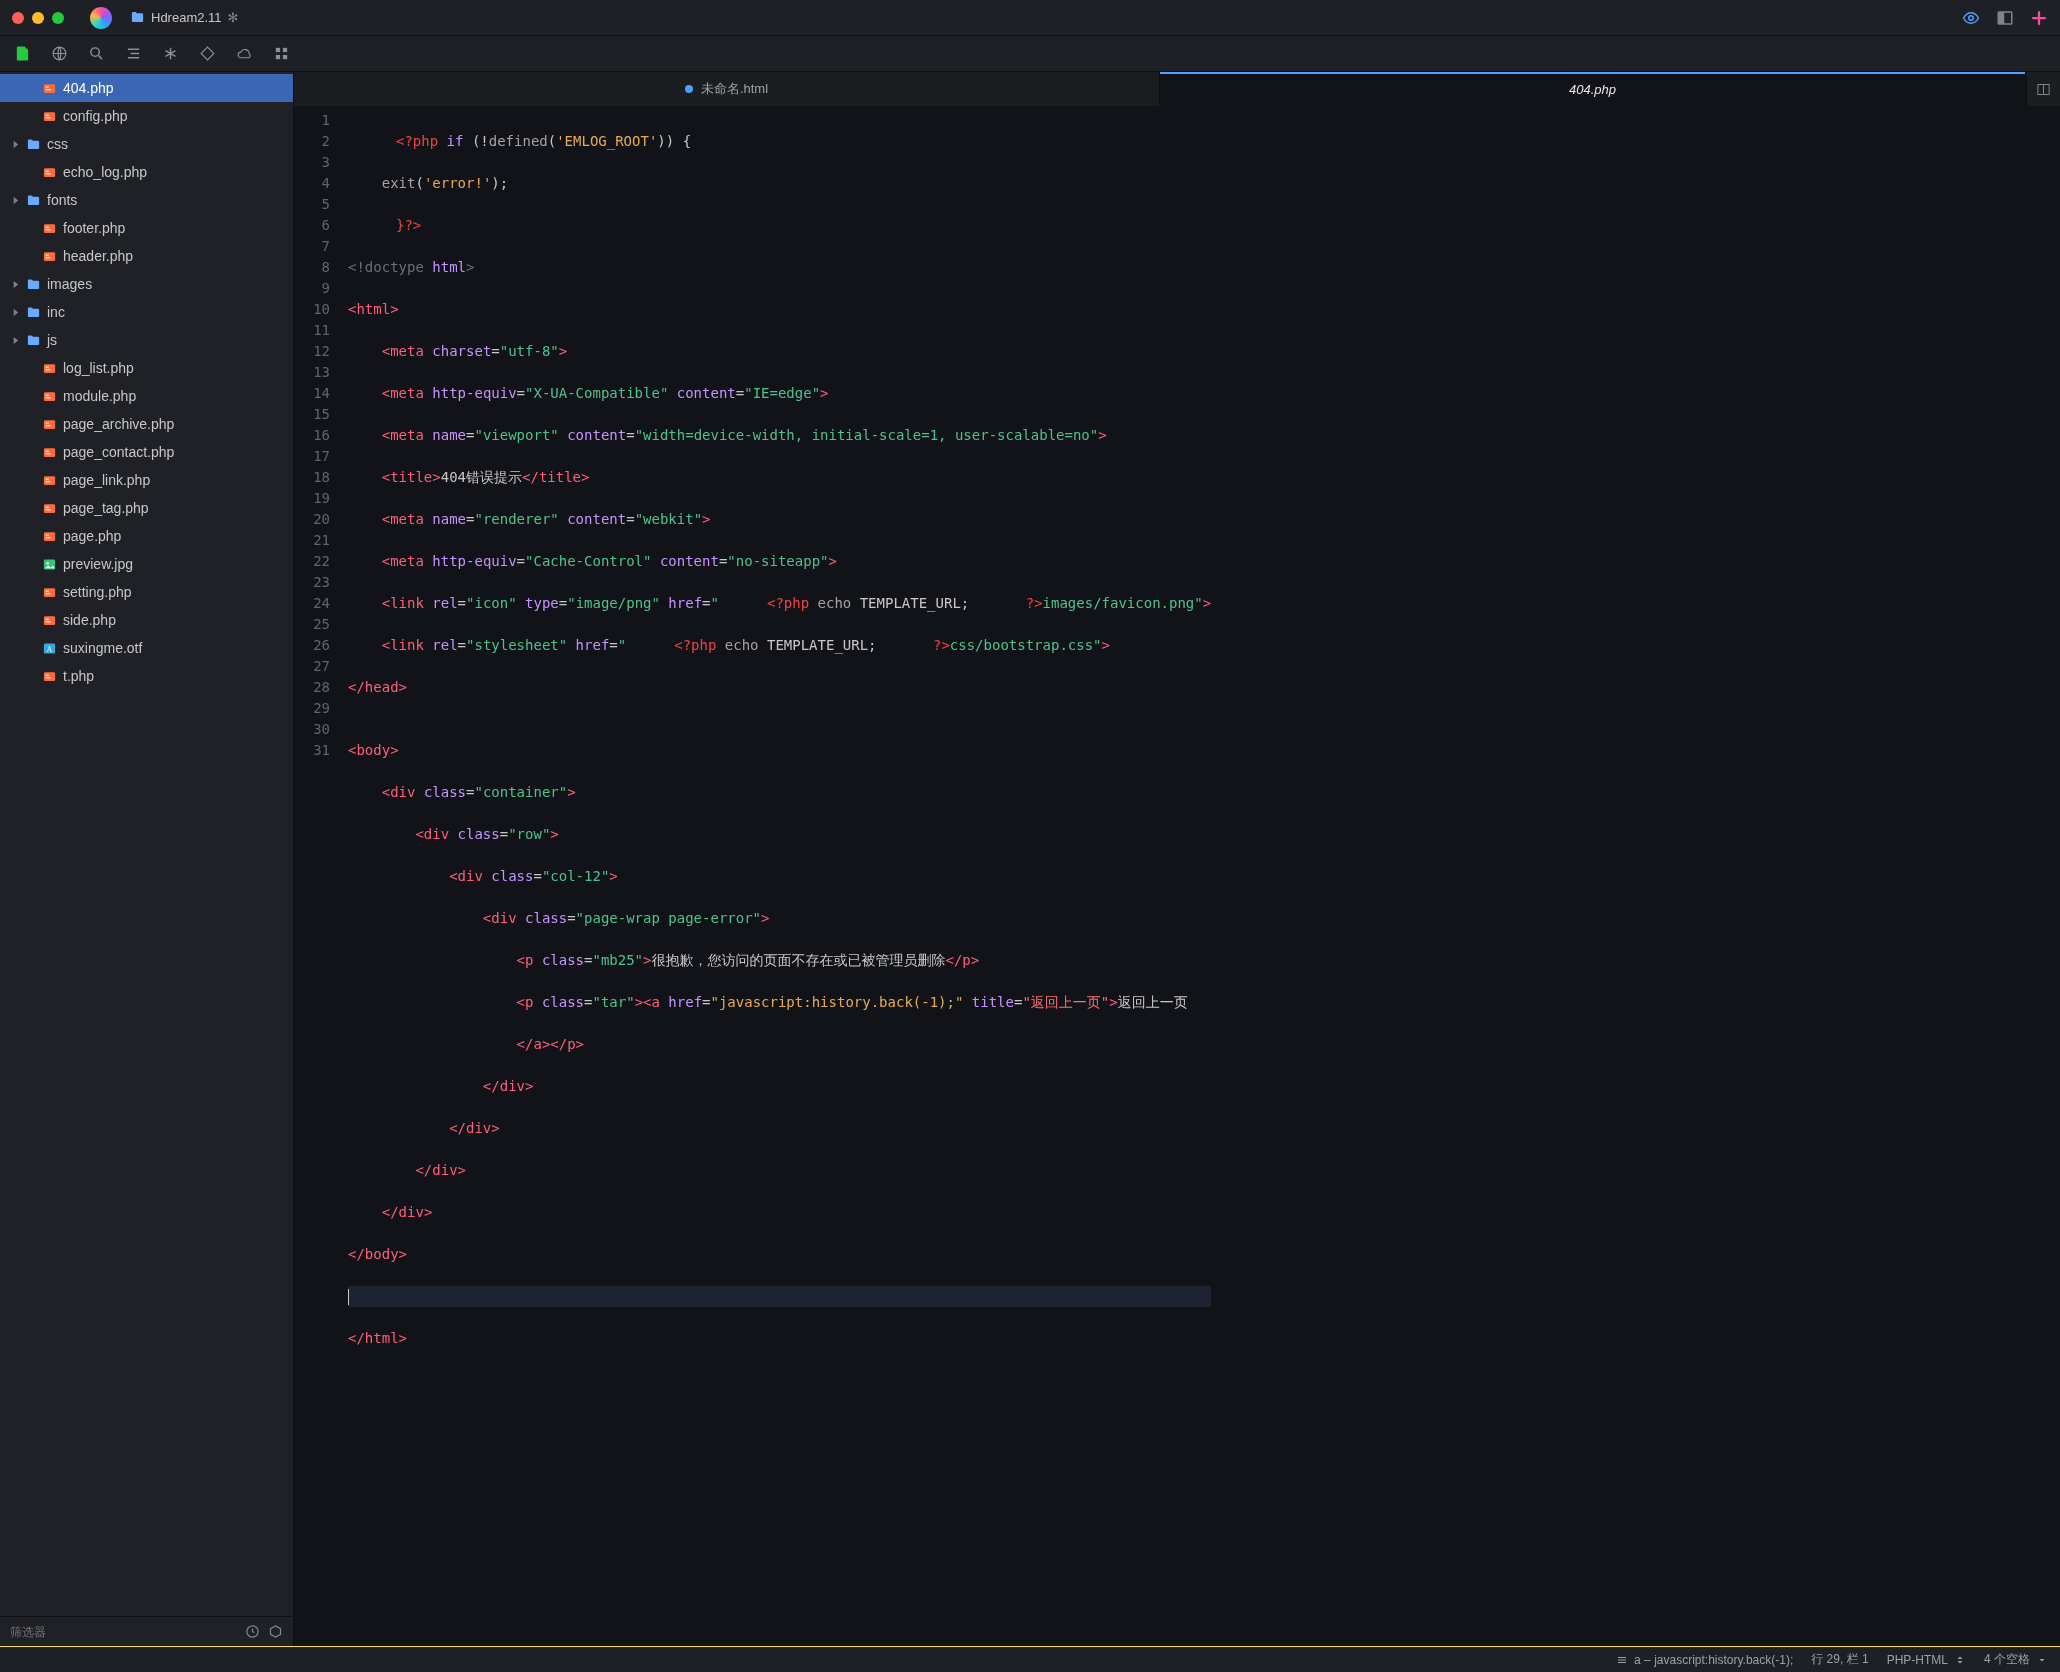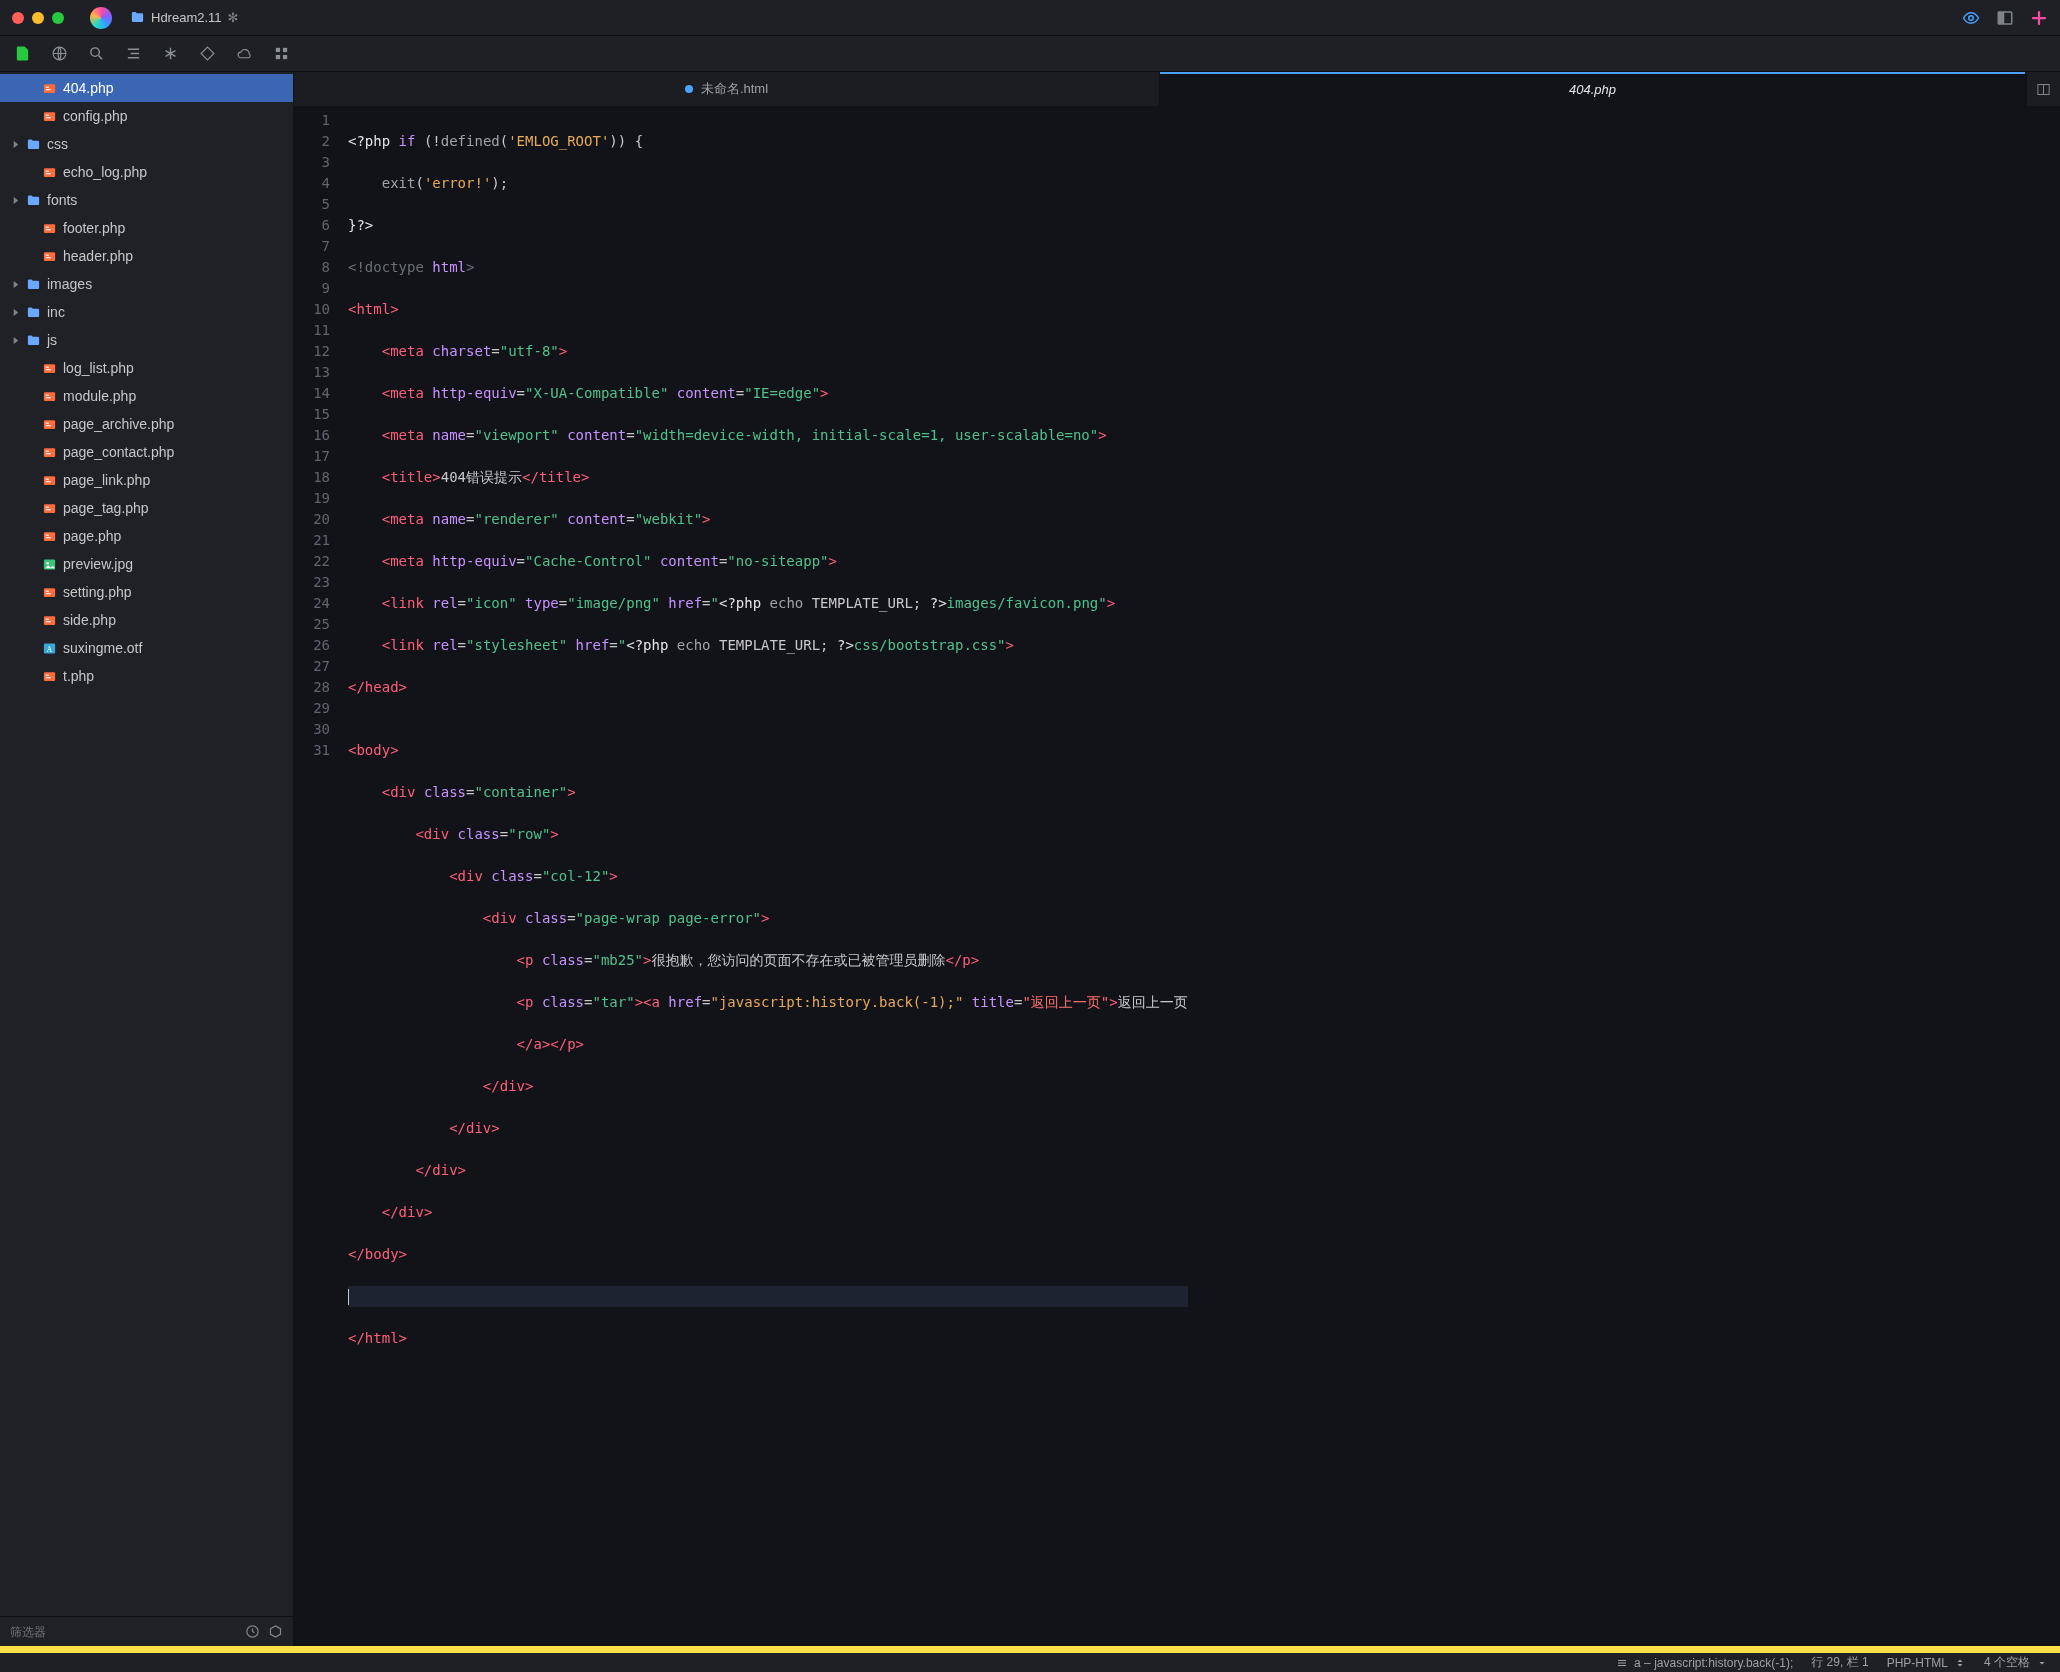--- a/index.html
+++ b/index.html
@@ -99,31 +99,31 @@
 .code .line.current { background:#1d2330; }
 
 .cursor { display:inline-block; width:1px; height:16px; background:#c8c8c8; vertical-align:middle; }
 
 
 .k-tag { color:#ff5e7a; }     
 .k-name { color:#ff5e7a; }    
 .k-attr { color:#c792ff; }
 .k-str { color:#4fc28b; }
 .k-str2 { color:#e7aa54; }
-.k-php { color:#e5e5e5; }
+.k-php { color:#ef4444;margin-left:48px; }
 .k-kw { color:#c792ff; }
 .k-fn { color:#a3a3a3; }
 .k-txt { color:#c8c8c8; }
 .k-op { color:#c8c8c8; }
 .k-red { color:#ff6e6e; }
 .k-comment { color:#6a6f78; }
 
 
 .statusbar {
-  height:26px; background:#1e2025; border-top:7px solid #fde047;
+  height:26px; background:#1e2025; border-top:1px solid #fde047;
   display:flex; align-items:center; padding:0 12px; gap:18px;
   font-size:12px; color:#9ca0a8;
 }
 .statusbar .spacer { flex:1; }
 .statusbar .item { display:flex; align-items:center; gap:6px; cursor:pointer; }
 .statusbar svg { width:12px; height:12px; }
 
 
 .file-php { color:#ff6b3d; }
 .file-folder { color:#6aa9ff; }

